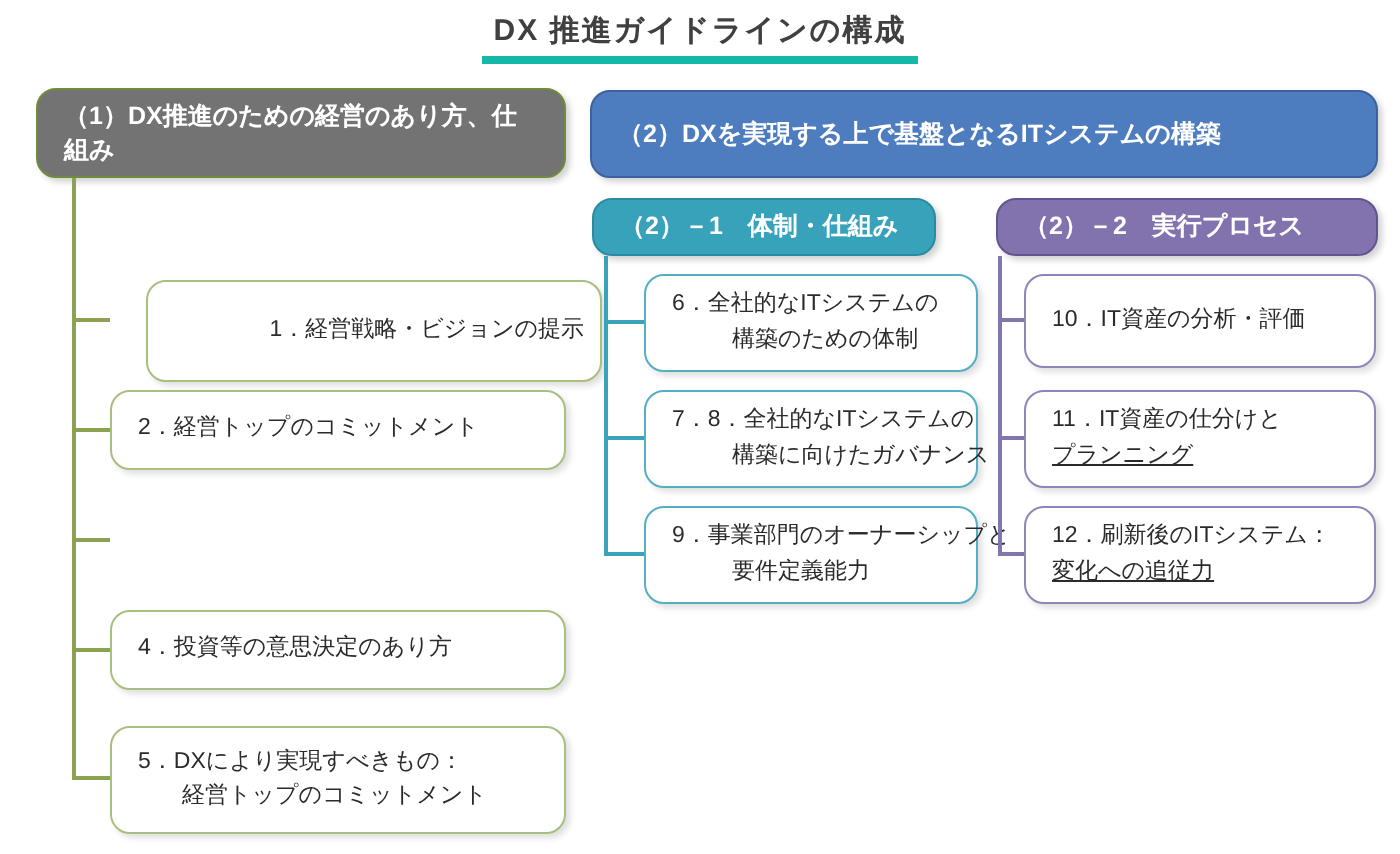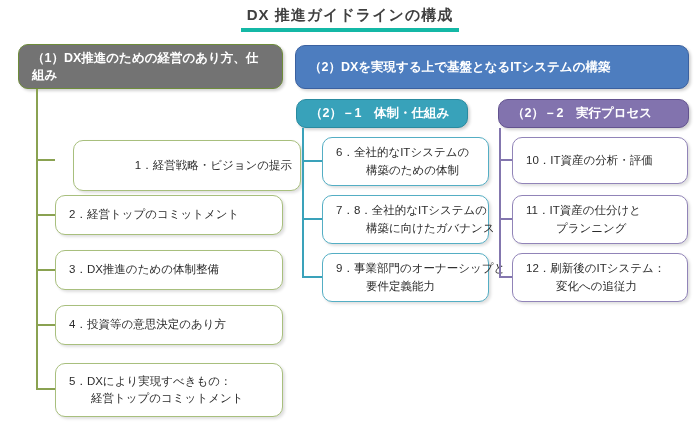--- a/index.html
+++ b/index.html
@@ -30,21 +30,21 @@
     display:flex;flex-direction:column;justify-content:center;
     padding:4px 8px 4px 13px;box-sizing:border-box;font-size:11.5px;
     line-height:1.5;box-shadow:2px 2px 3px rgba(0,0,0,0.13);
   }
   .box-green{border:1.5px solid #a8bf7d;}
   .box-teal{border:1.5px solid #54aec4;}
   .box-purple{border:1.5px solid #9184b8;}
   .l1,.l2{display:block;white-space:nowrap;}
   .col-left .l2{margin-left:22px;}
   .col-teal .l2{margin-left:30px;}
-  .col-purple .l2{margin-left:30px;}
+  .col-purple .l2{text-decoration:underline;}
   
   .cline{position:absolute;}
   .c-green{background:#8aa251;}
   .c-teal{background:#3aa2ba;}
   .c-purple{background:#8376ae;}
 </style>
 </head>
 <body>
 
 <div id="canvas">
@@ -75,24 +75,20 @@
   <div class="cline c-green" style="left:36px;top:269px;width:19px;height:2px;"></div>
   <div class="cline c-green" style="left:36px;top:324px;width:19px;height:2px;"></div>
   <div class="cline c-green" style="left:36px;top:388px;width:19px;height:2px;"></div>
 
   <div class="box box-green col-left" style="left:73px;top:140px;width:228px;height:51px;align-items:flex-end;">
     <span class="l1">1．経営戦略・ビジョンの提示</span>
       <span class="l2"></span>
   </div>
   <div class="box box-green col-left" style="left:55px;top:195px;width:228px;height:40px;">
     <span class="l1">2．経営トップのコミットメント</span>
-      <span class="l2"></span>
-  </div>
-  <div class="box box-green col-left" style="left:55px;top:250px;width:228px;height:40px;">
-    <span class="l1">3．DX推進のための体制整備</span>
       <span class="l2"></span>
   </div>
   <div class="box box-green col-left" style="left:55px;top:305px;width:228px;height:40px;">
     <span class="l1">4．投資等の意思決定のあり方</span>
       <span class="l2"></span>
   </div>
   <div class="box box-green col-left" style="left:55px;top:363px;width:228px;height:54px;">
     <span class="l1">5．DXにより実現すべきもの：</span>
       <span class="l2">経営トップのコミットメント</span>
   </div>

